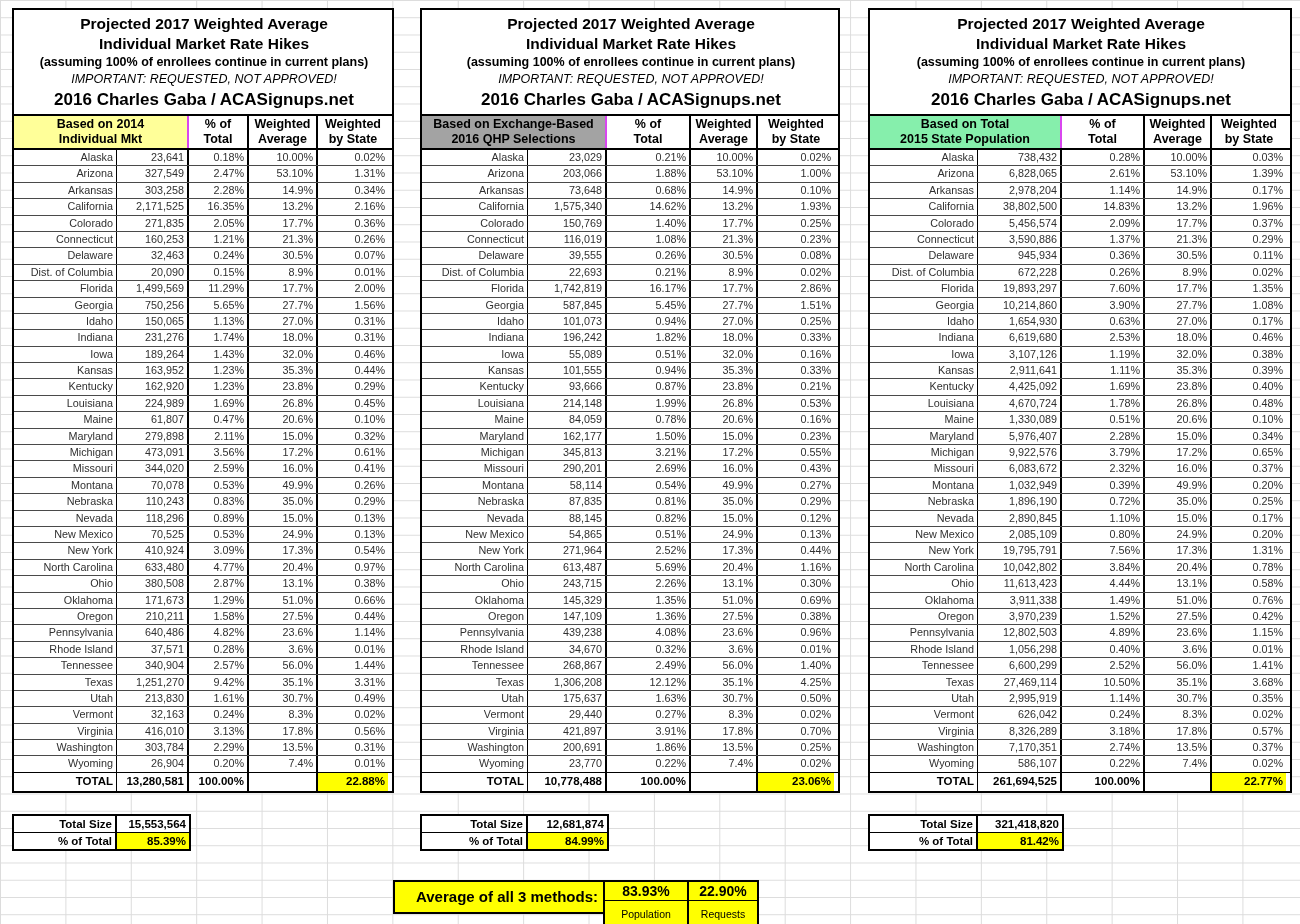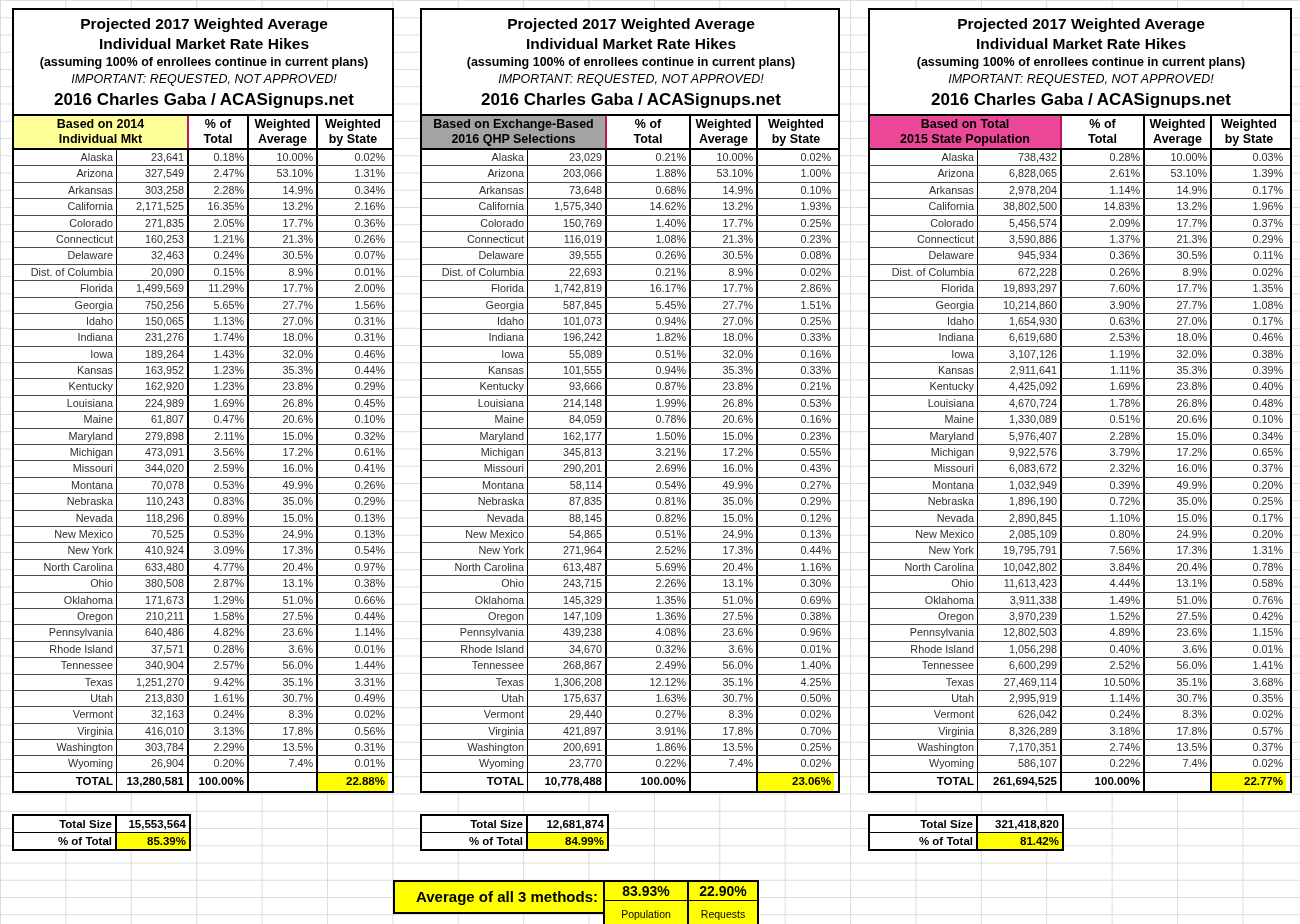--- a/index.html
+++ b/index.html
@@ -28,21 +28,21 @@
   .grid{display:grid;}
   .t1 .grid{grid-template-columns:103px 72px 60px 69px 70px;}
   .t2 .grid{grid-template-columns:106px 79px 84px 67px 76px;}
   .t3 .grid{grid-template-columns:108px 84px 83px 67px 74px;}
 
   .colheads{border-bottom:2px solid #000;}
   .colheads .hcell{
     font-weight:bold;font-size:12.5px;line-height:15px;text-align:center;
     padding:1px 0;display:flex;flex-direction:column;justify-content:center;height:32px;box-sizing:border-box;
   }
-  .hlabel{grid-column:1 / span 2;border-right:2px solid #be185d;}
+  .hlabel{grid-column:1 / span 2;border-right:2px solid #d946ef;}
   .hmid{border-right:2px solid #000;}
 
   .row{border-bottom:1px solid #4a4a4a;}
   .row:last-child{border-bottom:none;}
   .cell{
     font-size:10.8px;line-height:15.4px;height:15.4px;box-sizing:border-box;
     text-align:right;padding-right:3px;white-space:nowrap;overflow:hidden;color:#303030;
   }
   .c0{border-right:1px solid #000;}
   .c1,.c2,.c3{border-right:2px solid #000;}
@@ -712,21 +712,21 @@
   <section class="tblsec t3">
     <div class="tbl">
       <div class="titlebox">
         <div class="tl1">Projected 2017 Weighted Average</div>
         <div class="tl2">Individual Market Rate Hikes</div>
         <div class="tl3">(assuming 100% of enrollees continue in current plans)</div>
         <div class="tl4">IMPORTANT: REQUESTED, NOT APPROVED!</div>
         <div class="tl5">2016 Charles Gaba / ACASignups.net</div>
       </div>
       <div class="grid colheads">
-        <div class="hcell hlabel" style="background: #ec4899;">
+        <div class="hcell hlabel" style="background: #86efac;">
           <span>Based on Total</span>
           <span>2015 State Population</span>
         </div>
         <div class="hcell hmid">
           <span>% of</span>
             <span>Total</span>
         </div>
         <div class="hcell hmid">
           <span>Weighted</span>
             <span>Average</span>

